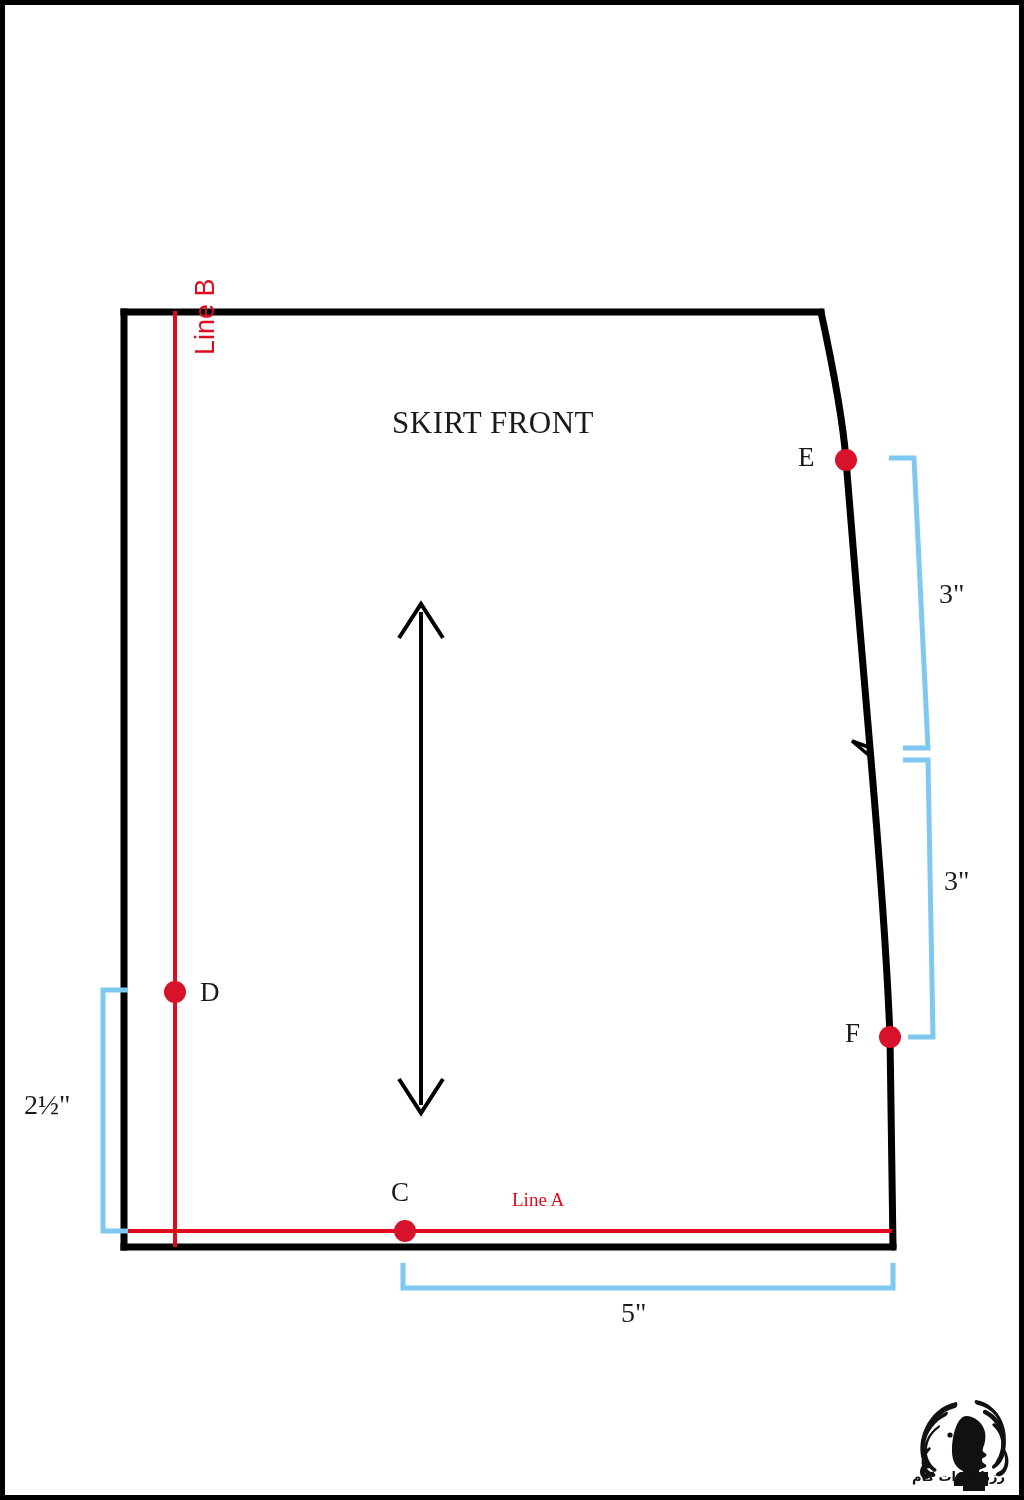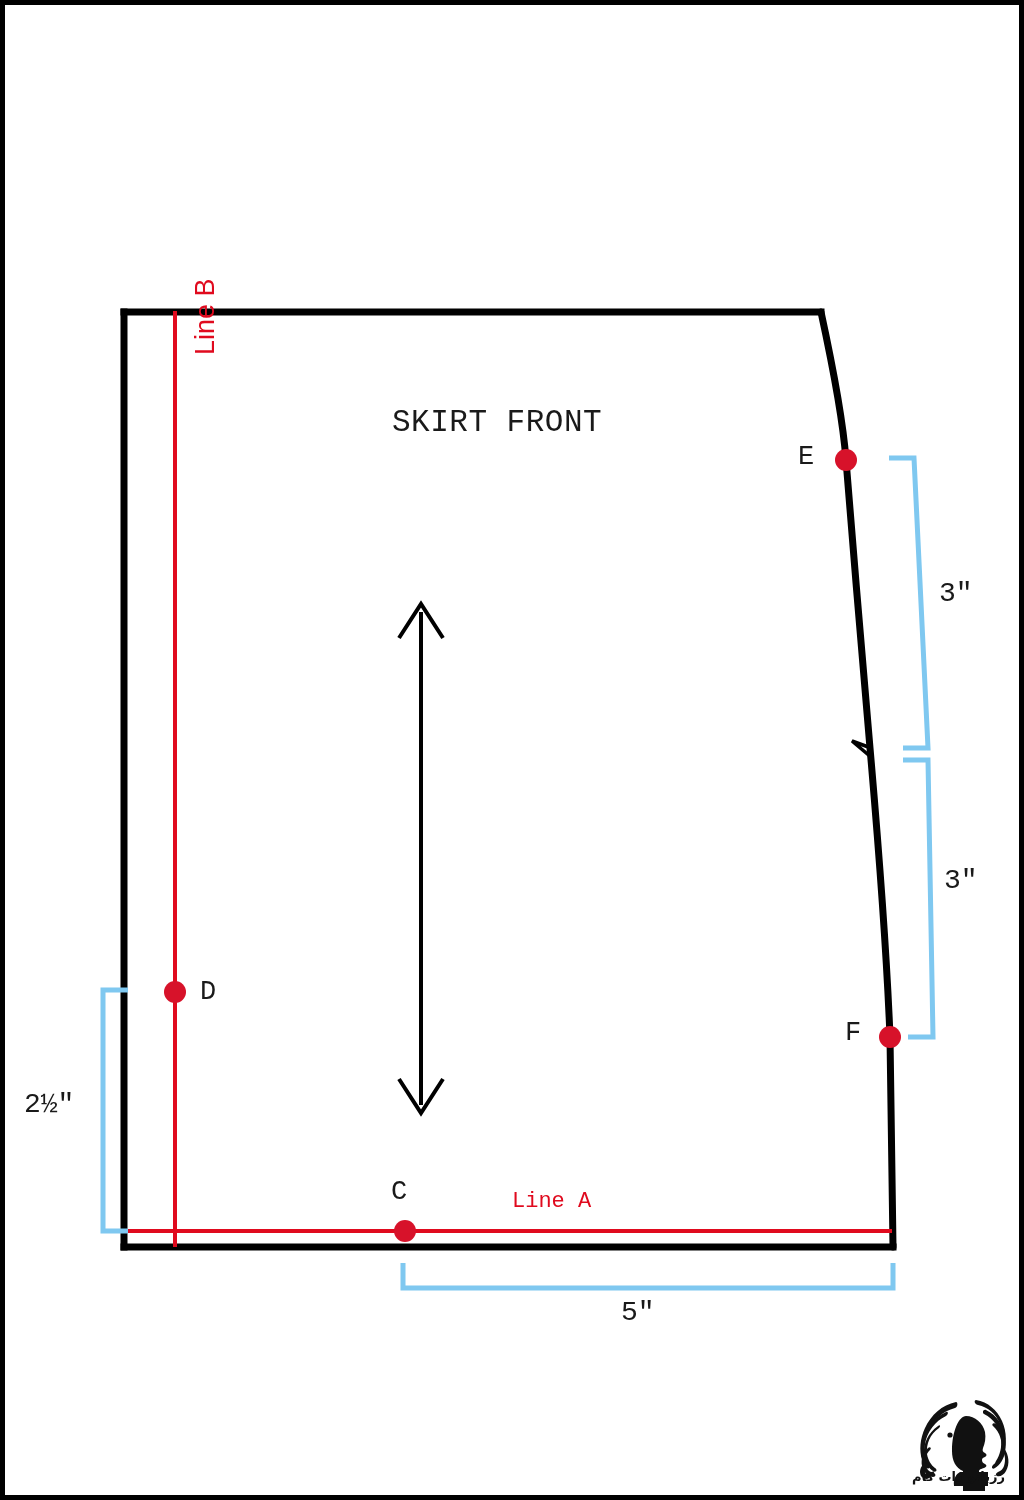--- a/index.html
+++ b/index.html
@@ -33,37 +33,37 @@
   #diagram {
     position: absolute;
     left: 0;
     top: 0;
     width: 1024px;
     height: 1500px;
   }
   .lbl {
     position: absolute;
     white-space: nowrap;
-    font-family: Liberation Mono, monospace;
+    font-family: Liberation Serif, serif;
     font-weight: 300;
     color: #1a1a1a;
   }
   .lbl-red { color: #e00a1e; }
   #title {
     font-size: 31px;
     letter-spacing: 0.5px;
     left: 392px;
     top: 405px;
   }
   #label-E { font-size: 27px; left: 798px; top: 442px; }
   #label-F { font-size: 27px; left: 845px; top: 1018px; }
   #label-D { font-size: 27px; left: 200px; top: 977px; }
   #label-C { font-size: 27px; left: 391px; top: 1177px; }
   #label-lineA {
-    font-size: 22px;
+    font-size: 19px;
     left: 512px;
     top: 1189px;
   }
   #label-lineB-wrap {
     position: absolute;
     left: 190px;
     top: 355px;
     width: 0;
     height: 0;
   }

